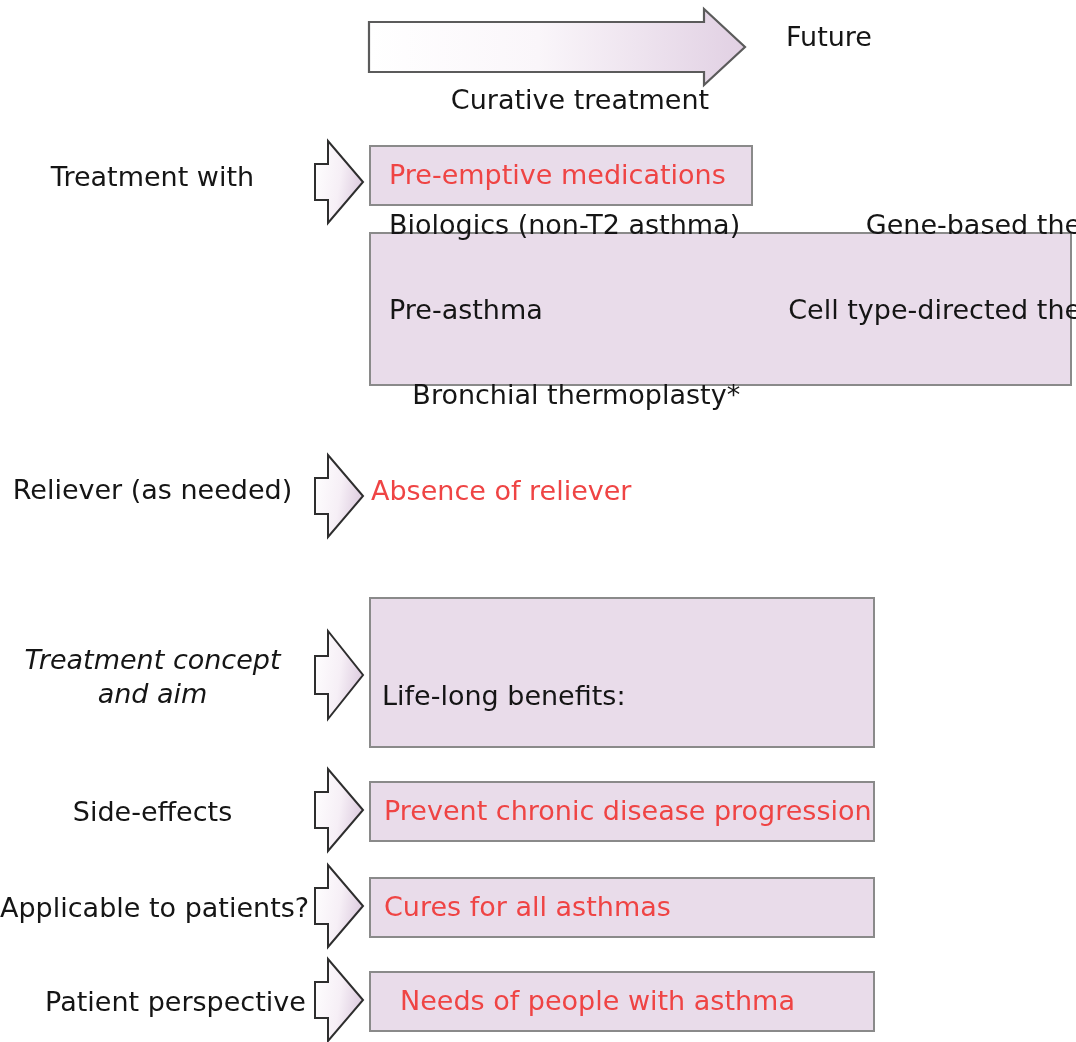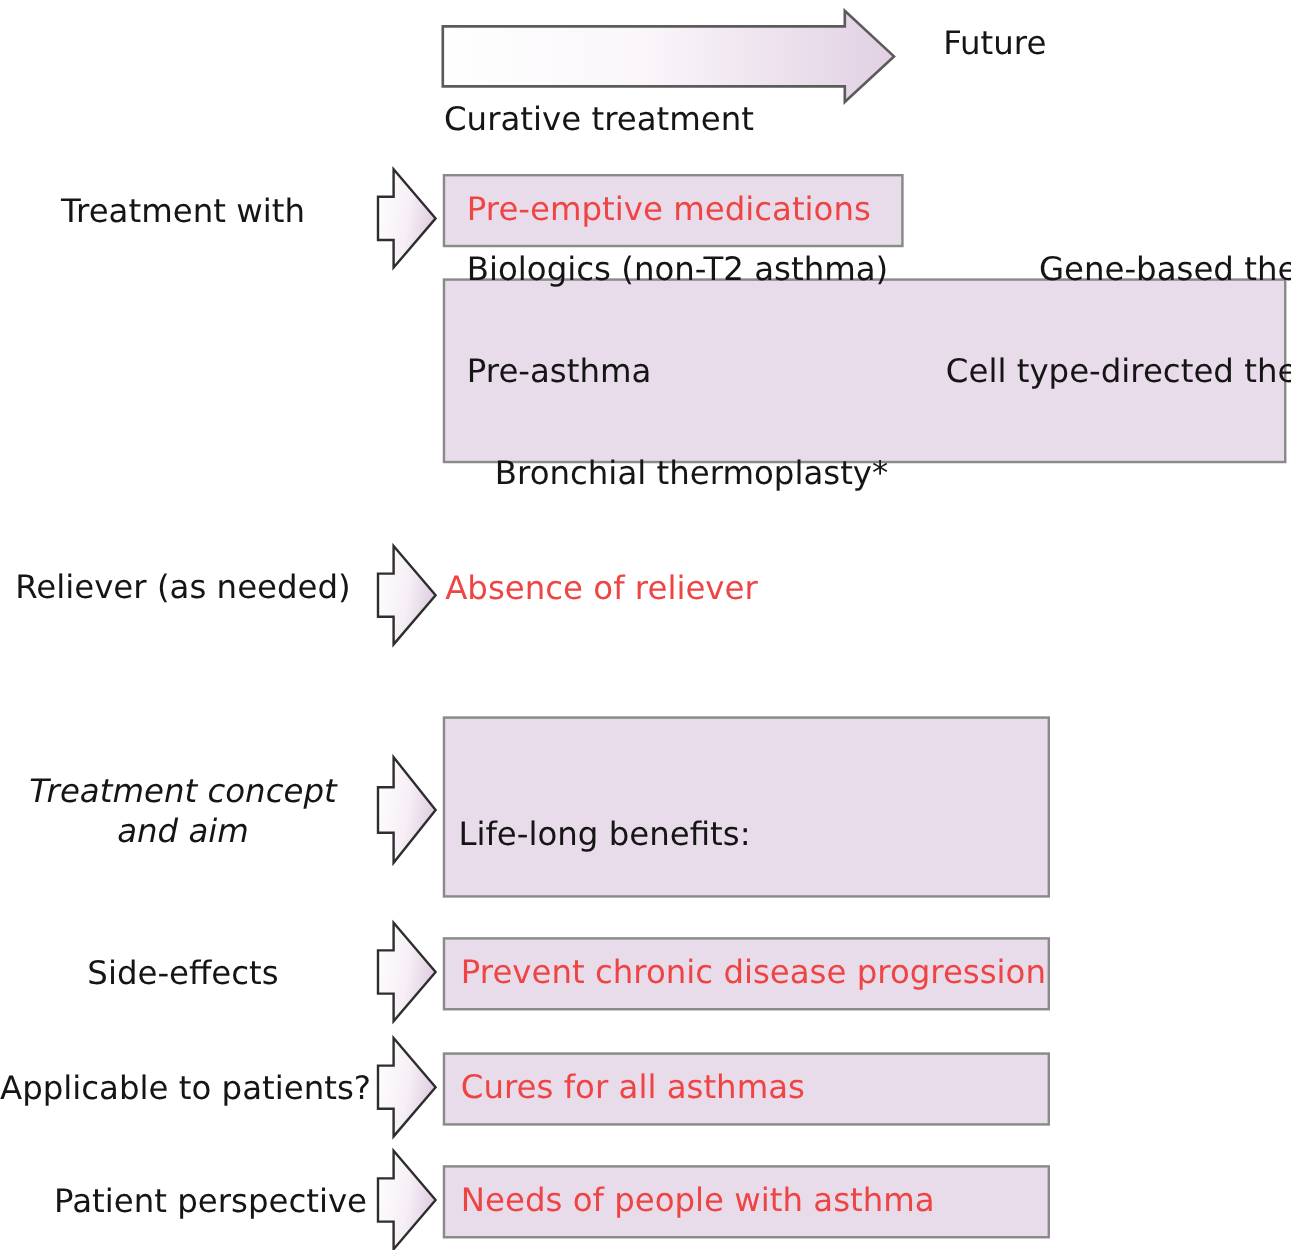--- a/index.html
+++ b/index.html
@@ -96,21 +96,21 @@
         <stop offset="0%" stop-color="#ffffff"></stop>
         <stop offset="45%" stop-color="#faf6fa"></stop>
         <stop offset="100%" stop-color="#e1d0e3"></stop>
       </linearGradient>
     </defs>
     <polygon points="3,16 338,16 338,3 379,41 338,79 338,66 3,66" fill="url(#tlGrad)" stroke="#5b5b5b" stroke-width="2.2" stroke-linejoin="miter"></polygon>
   </svg>
 
   <div class="label" style="left:786px; top:20px; width:220px; text-align:left;">Future</div>
 
-  <div class="label" style="left:370px; top:83px; width:420px; text-align:left;">Curative treatment</div>
+  <div class="label" style="left:370px; top:83px; width:420px; text-align:center;">Curative treatment</div>
 
   <div class="label" style="left:0px; top:160px; width:305px; text-align:center;">Treatment with</div>
 
   <svg class="chevron" style="left:310px; top:138px;" width="56" height="88" viewBox="0 0 56 88">
     <defs>
       <linearGradient id="cvGrad1" x1="0" y1="0" x2="1" y2="0.25">
         <stop offset="0%" stop-color="#ffffff"></stop>
         <stop offset="60%" stop-color="#f6eff6"></stop>
         <stop offset="100%" stop-color="#e0d0e2"></stop>
       </linearGradient>
@@ -208,15 +208,15 @@
       <linearGradient id="cvGrad6" x1="0" y1="0" x2="1" y2="0.25">
         <stop offset="0%" stop-color="#ffffff"></stop>
         <stop offset="60%" stop-color="#f6eff6"></stop>
         <stop offset="100%" stop-color="#e0d0e2"></stop>
       </linearGradient>
     </defs>
     <polygon points="5,26 18,26 18,3 53,44 18,85 18,62 5,62" fill="url(#cvGrad6)" stroke="#2e2e2e" stroke-width="2" stroke-linejoin="miter"></polygon>
   </svg>
 
   <div class="box" style="left:369px; top:971px; width:506px; height:61px;"></div>
-  <div class="box-text" style="left:384px; top:983px;text-align:center;">Needs of people with asthma</div>
+  <div class="box-text" style="left:400px; top:983px;text-align:center;">Needs of people with asthma</div>
 
 </div>
 
 </body></html>

